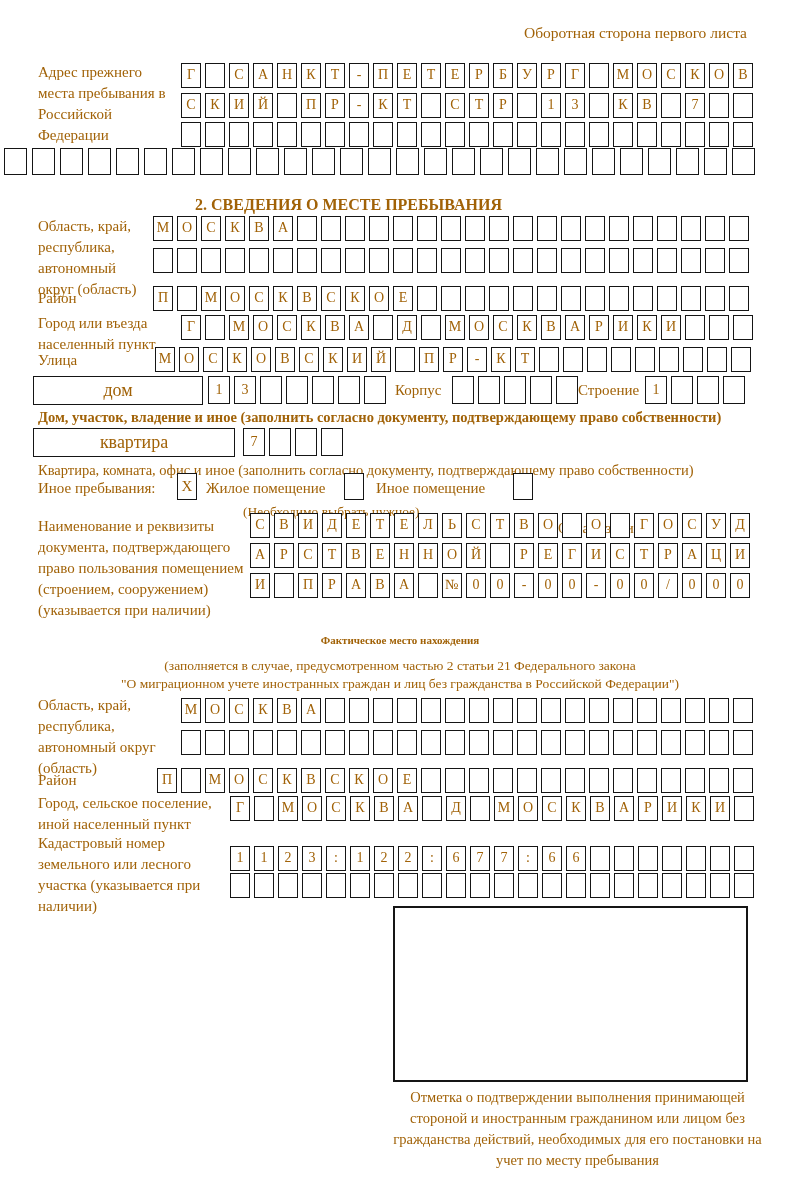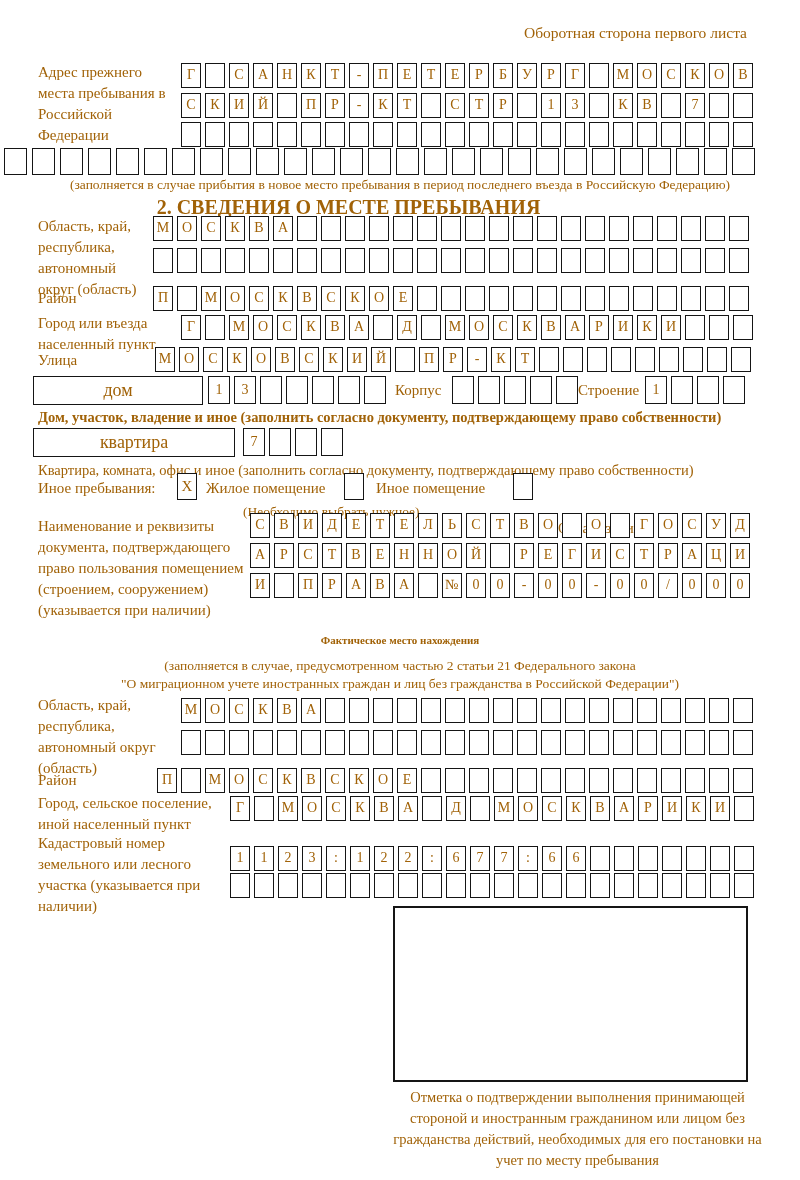--- a/index.html
+++ b/index.html
@@ -131,23 +131,22 @@
       <span class="cell"></span>
       <span class="cell"></span>
       <span class="cell"></span>
       <span class="cell"></span>
       <span class="cell"></span>
       <span class="cell"></span>
       <span class="cell"></span>
       <span class="cell"></span>
       <span class="cell"></span>
     </div>
-  <div class="abs note center" style="left:0;top:177px;width:800px;">(заполняется в случае прибытия в новое место пребывания в период последнего въезда в Российскую Федерацию)</div>
-
-  <div class="abs bold center" style="left:0;top:196px;width:697px;font-size:20px;">2. СВЕДЕНИЯ О МЕСТЕ ПРЕБЫВАНИЯ</div>
+
+  <div class="abs bold center" style="left:0;top:196px;width:697px;font-size:16px;">2. СВЕДЕНИЯ О МЕСТЕ ПРЕБЫВАНИЯ</div>
 
   <div class="abs lbl" style="left:38px;top:216px;width:114px;">Область, край, республика, автономный округ (область)</div>
   <div class="cells" style="left:153px;top:216px;">
       <span class="cell">М</span>
       <span class="cell">О</span>
       <span class="cell">С</span>
       <span class="cell">К</span>
       <span class="cell">В</span>
       <span class="cell">А</span>
       <span class="cell"></span>

